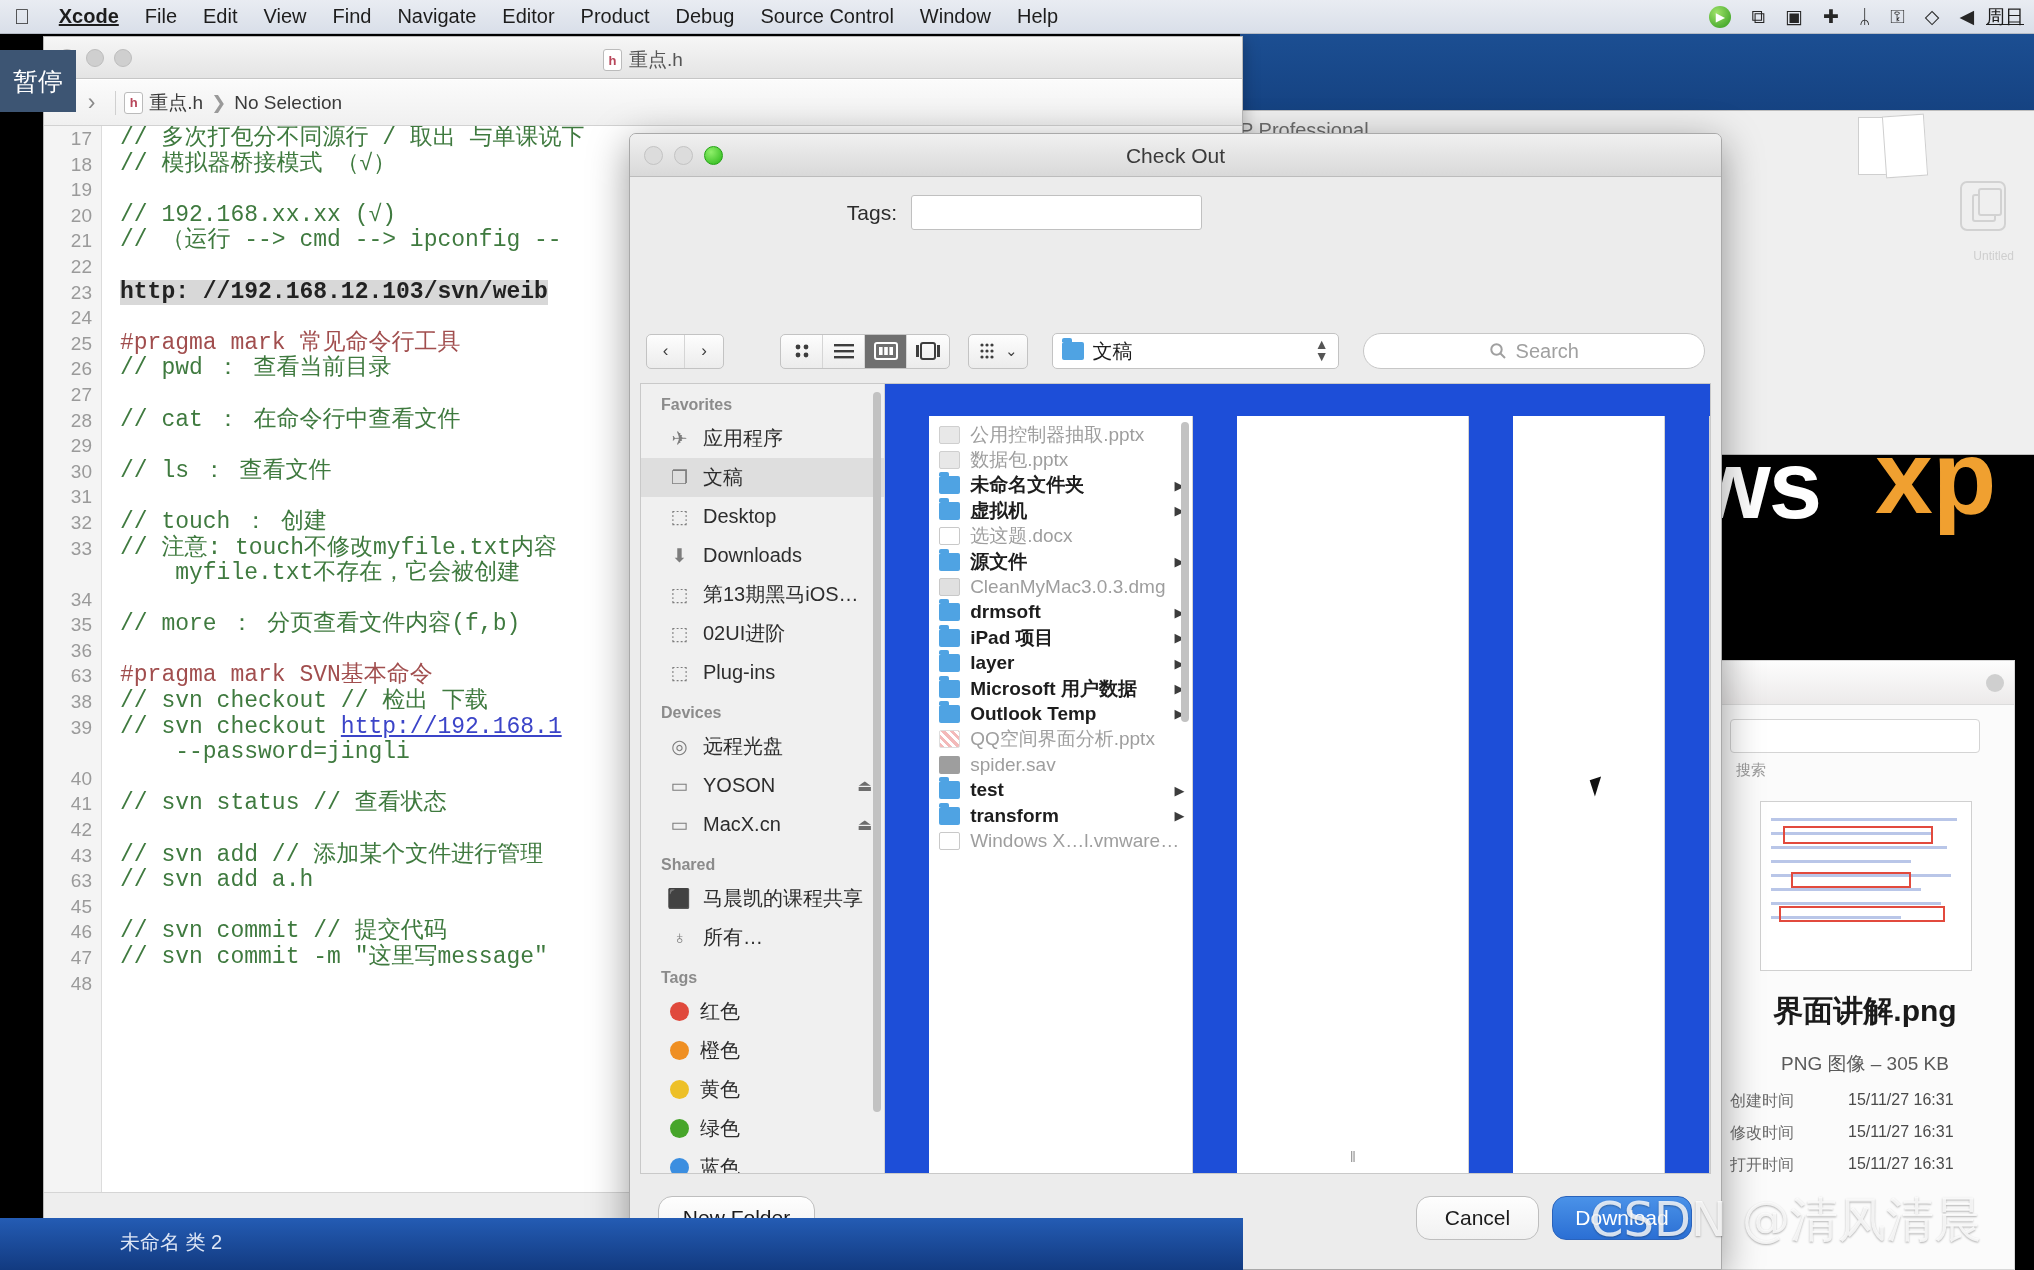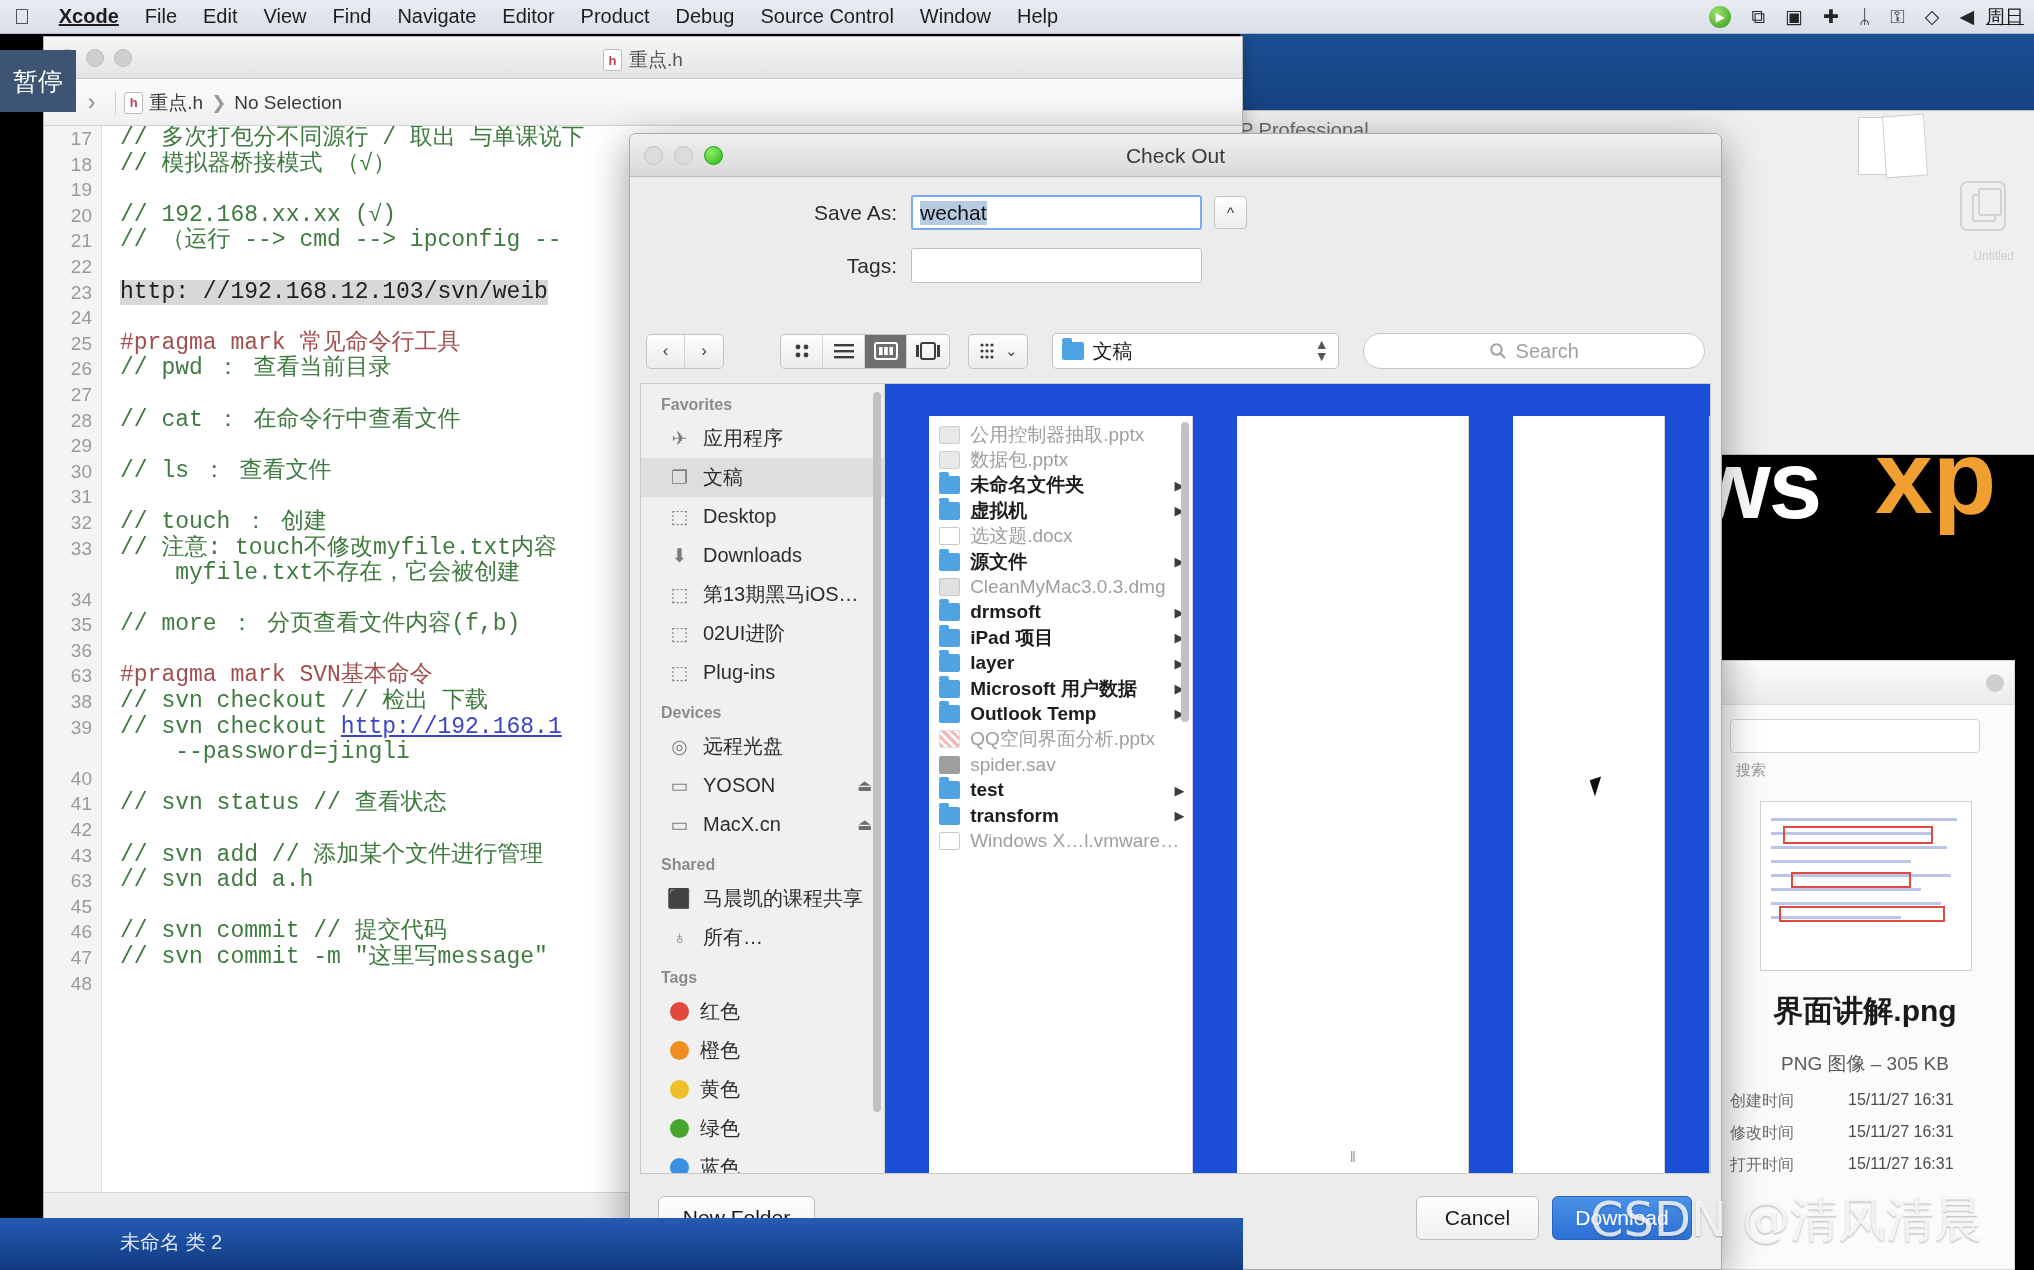--- a/index.html
+++ b/index.html
@@ -187,21 +187,21 @@
   }
   .cl{ position:relative; height:25.6px; white-space:pre; }
   .cl .ln{
     position:absolute; left:0; width:48px; text-align:right;
     color:#9a9a9a; font-size:19px; font-family:"Liberation Sans",sans-serif;
     line-height:25.6px;
   }
   .cl .tx{ position:absolute; left:76px; color:#3f7a3f; line-height:25.6px; }
   .cl .tx.pragma{ color:#a14e4e; }
   .cl .tx.plain{ color:#222; }
-  .cl.hl .tx{ background:#d8d8d8; }
+  .cl.hl .tx{ background:#d8d8d8;font-weight:bold; }
   .lnk{ color:#3b44c8; text-decoration:underline; }
   .xcode-statusbar{
     position:absolute; left:0; bottom:0; width:100%; height:28px;
     background:#eee; border-top:1px solid #d5d5d5;
   }
 
   
   .pause-badge{
     position:absolute; left:0; top:50px; width:76px; height:62px;
     background:#3d5573; color:#fff; font-size:25px;
@@ -348,21 +348,21 @@
     position:absolute; left:50%; bottom:8px; transform:translateX(-50%);
     font-size:15px; color:#9a9a9a;
   }
   .col-scroll{
     position:absolute; right:3px; top:6px; width:8px; height:300px;
     border-radius:4px; background:#c2c2c2;
   }
 
   .dlg-footer{ position:absolute; left:0; bottom:0; width:100%; height:95px; }
   .btn{
-    position:absolute; height:44px; border-radius:6px;
+    position:absolute; height:44px; border-radius:14px;
     display:flex;align-items:center;justify-content:center;
     font-size:21px; color:#1b1b1b;
     background: linear-gradient(180deg,#fefefe,#f1f1f1);
     border:1px solid #bebebe;
   }
   .btn-newfolder{ left:28px; top:22px; width:157px; }
   .btn-cancel{ right:182px; top:22px; width:123px; }
   .btn-download{
     right:29px; top:22px; width:140px; color:#fff;
     background: linear-gradient(180deg,#4a92e8,#2b6fd4);
@@ -533,27 +533,20 @@
       <div class="dlg-lights">
         <div class="dl"></div>
         <div class="dl"></div>
         <div class="dl green"></div>
       </div>
       <div class="dlg-title">Check Out</div>
     </div>
 
     <div class="dlg-body">
 
-      <div class="field-row">
-        <div class="field-label">Save As:</div>
-        <div class="text-input">
-          <span class="sel-text">wechat</span>
-        </div>
-        <div class="expand-btn">^</div>
-      </div>
 
       <div class="field-row">
         <div class="field-label">Tags:</div>
         <div class="text-input plain">
           <span></span>
         </div>
       </div>
 
       <div class="browser-toolbar">
         <div class="seg">

